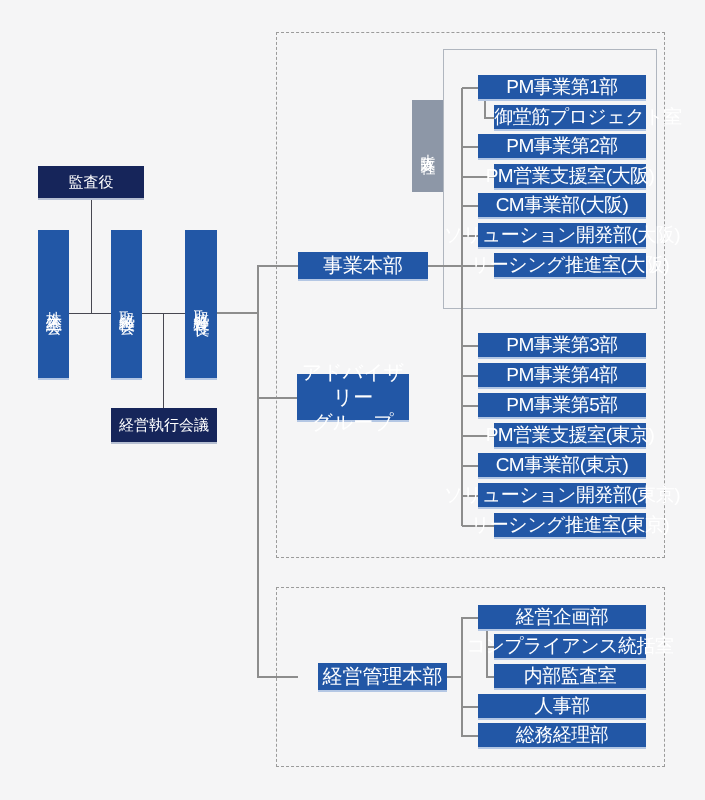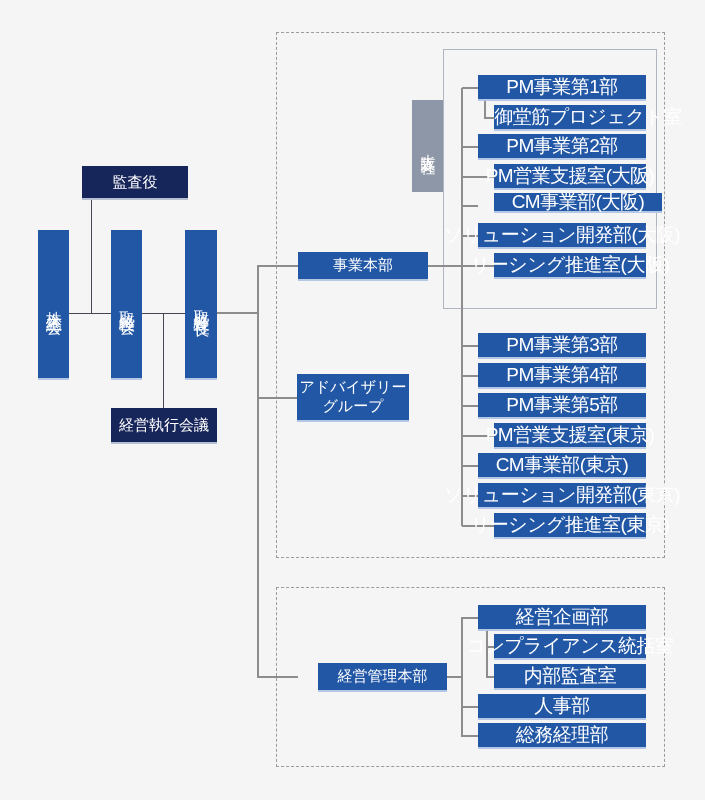--- a/index.html
+++ b/index.html
@@ -39,21 +39,21 @@
     text-orientation:upright;
     letter-spacing:3px;
     font-size:16px;
   }
   .vert-sm{
     writing-mode:vertical-rl;
     text-orientation:upright;
     letter-spacing:2px;
     font-size:15px;
   }
-  .mid{font-size:15px;text-align:center;}
+  .mid{font-size:20px;text-align:center;}
   .dept{
     font-size:19px;
     letter-spacing:-0.5px;
     white-space:nowrap;
   }
   .line{
     position:absolute;
     background:#8d8d8d;
     z-index:2;
   }
@@ -120,21 +120,21 @@
   <div class="line" style="left:427px;top:676px;width:35px;height:2px;"></div>
   <div class="line" style="left:461px;top:617px;width:2px;height:120px;"></div>
   <div class="line" style="left:462px;top:617px;width:16px;height:2px;"></div>
   <div class="line" style="left:462px;top:706px;width:16px;height:2px;"></div>
   <div class="line" style="left:462px;top:735px;width:16px;height:2px;"></div>
 
   <div class="line" style="left:486px;top:631px;width:2px;height:46px;"></div>
   <div class="line" style="left:486px;top:646px;width:8px;height:2px;"></div>
   <div class="line" style="left:486px;top:676px;width:8px;height:2px;"></div>
 
-  <div class="box navy" style="left:38px;top:166px;width:106px;height:34px;margin-left:44px;">
+  <div class="box navy" style="left:38px;top:166px;width:106px;height:34px;">
     <span>監査役</span>
   </div>
   <div class="box blue vert" style="left:38px;top:230px;width:31px;height:150px;">
     <span>株主総会</span>
   </div>
   <div class="box blue vert" style="left:111px;top:230px;width:31px;height:150px;">
     <span>取締役会</span>
   </div>
   <div class="box blue vert" style="left:185px;top:230px;width:32px;height:150px;">
     <span>取締役社長</span>
@@ -162,21 +162,21 @@
   </div>
   <div class="box blue dept" style="left:494px;top:105px;width:152px;height:26px;padding-left:36px;">
     <span>御堂筋プロジェクト室</span>
   </div>
   <div class="box blue dept" style="left:478px;top:134px;width:168px;height:26px;">
     <span>PM事業第2部</span>
   </div>
   <div class="box blue dept" style="left:494px;top:164px;width:152px;height:26px;">
     <span>PM営業支援室(大阪)</span>
   </div>
-  <div class="box blue dept" style="left:494px;top:193px;width:168px;height:20px;">
+  <div class="box blue dept" style="left:478px;top:193px;width:168px;height:26px;">
     <span>CM事業部(大阪)</span>
   </div>
   <div class="box blue dept" style="left:478px;top:223px;width:168px;height:26px;">
     <span>ソリューション開発部(大阪)</span>
   </div>
   <div class="box blue dept" style="left:494px;top:253px;width:152px;height:26px;">
     <span>リーシング推進室(大阪)</span>
   </div>
 
   <div class="box blue dept" style="left:478px;top:333px;width:168px;height:26px;">

